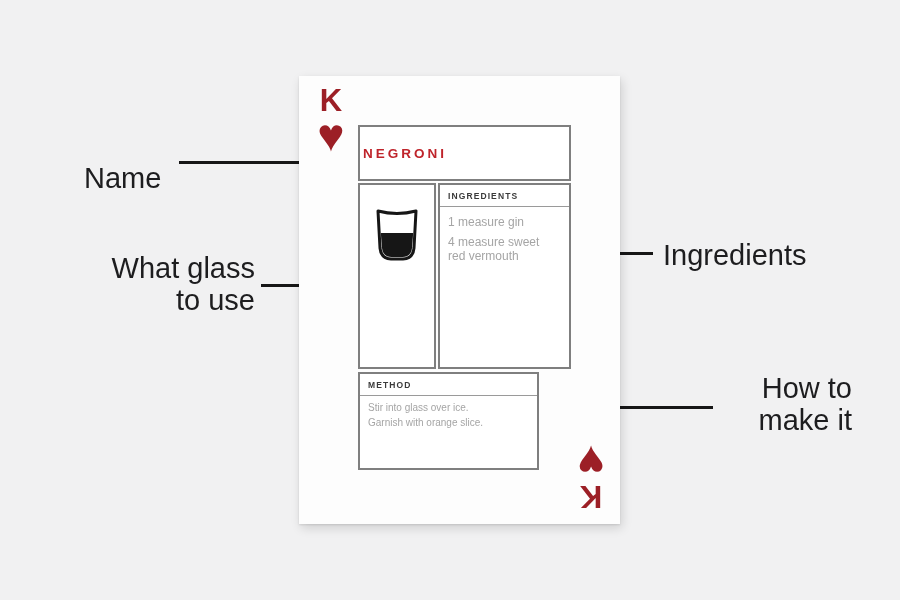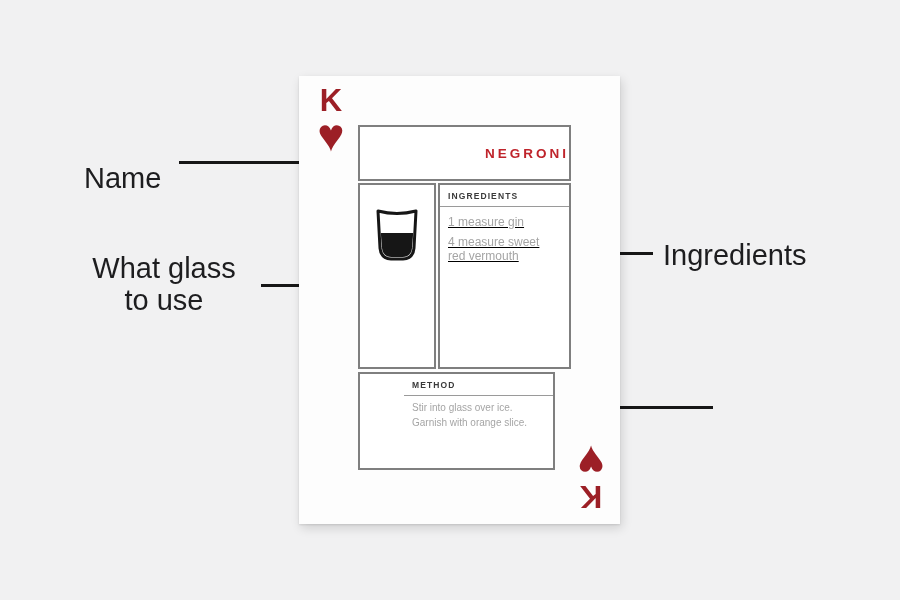--- a/index.html
+++ b/index.html
@@ -52,21 +52,21 @@
     position: absolute;
     border: 2px solid var(--border-gray, #7f7f7f);
     box-sizing: border-box;
     background: #fff;
   }
   .title-box {
     left: 59px; top: 49px;
     width: 213px; height: 56px;
     display: flex;
     align-items: center;
-    justify-content: flex-end;
+    justify-content: flex-start;
   }
   .title-box .card-title {
     color: var(--title-red, #bf242b);
     font-size: 13.5px;
     font-weight: 700;
     letter-spacing: 3px;
     padding-left: 3px;
   }
   .glass-box {
     left: 59px; top: 107px;
@@ -75,33 +75,32 @@
   .glass-box svg {
     display: block;
     margin: 23px auto 0 auto;
   }
   .ingredients-box {
     left: 139px; top: 107px;
     width: 133px; height: 186px;
   }
   .method-box {
     left: 59px; top: 296px;
-    width: 197px; height: 98px; padding-left: 44px;
+    width: 181px; height: 98px;
   }
   .box-header {
     font-size: 8.5px;
     font-weight: 700;
     letter-spacing: 1.1px;
     color: var(--header-dark, #3a3a3a);
     padding: 6px 8px 5px 8px;
     border-bottom: 1px solid #9a9a9a;
   }
   .box-body {
     padding: 8px 8px 0 8px;
-    text-decoration: underline;
   }
   .ingredient {
     font-size: 12px;
     line-height: 1.18;
     color: var(--body-gray, #a5a5a5);
     margin-bottom: 6px;
     white-space: pre-line;
   }
   .method-text {
     font-size: 10px;
@@ -112,21 +111,21 @@
   }
 
   
   .label {
     position: absolute;
     color: var(--label-black, #1d1d1f);
     font-size: 29px;
     line-height: 32px;
     white-space: pre-line;
   }
-  .label.centered { text-align: center; }
+  .label.centered { text-align: right; }
   .connector-line {
     position: absolute;
     height: 3px;
     background: var(--line-black, #161616);
   }
   .connector-dot {
     position: absolute;
     width: 22px;
     height: 22px;
     border-radius: 50%;
@@ -144,20 +143,22 @@
 
   <div class="label centered" style="left:73px; top:252px; width:182px;">What glass
 to use</div>
   <div class="connector-line" style="left:261px; top:284px; width:136px;"></div>
   <div class="connector-dot" style="left:385px; top:275px;"></div>
 
   <div class="label" style="left:663px; top:239px;">Ingredients</div>
   <div class="connector-line" style="left:530px; top:252px; width:123px;"></div>
   <div class="connector-dot" style="left:520px; top:243px;"></div>
 
+  <div class="label centered" style="left:710px; top:372px; width:142px;">How to
+make it</div>
   <div class="connector-line" style="left:537px; top:406px; width:176px;"></div>
   <div class="connector-dot" style="left:527px; top:397px;"></div>
 
   <div class="card">
 
     <div class="corner top-left">
       <div class="rank">K</div>
       <div class="suit">♥</div>
     </div>
 

